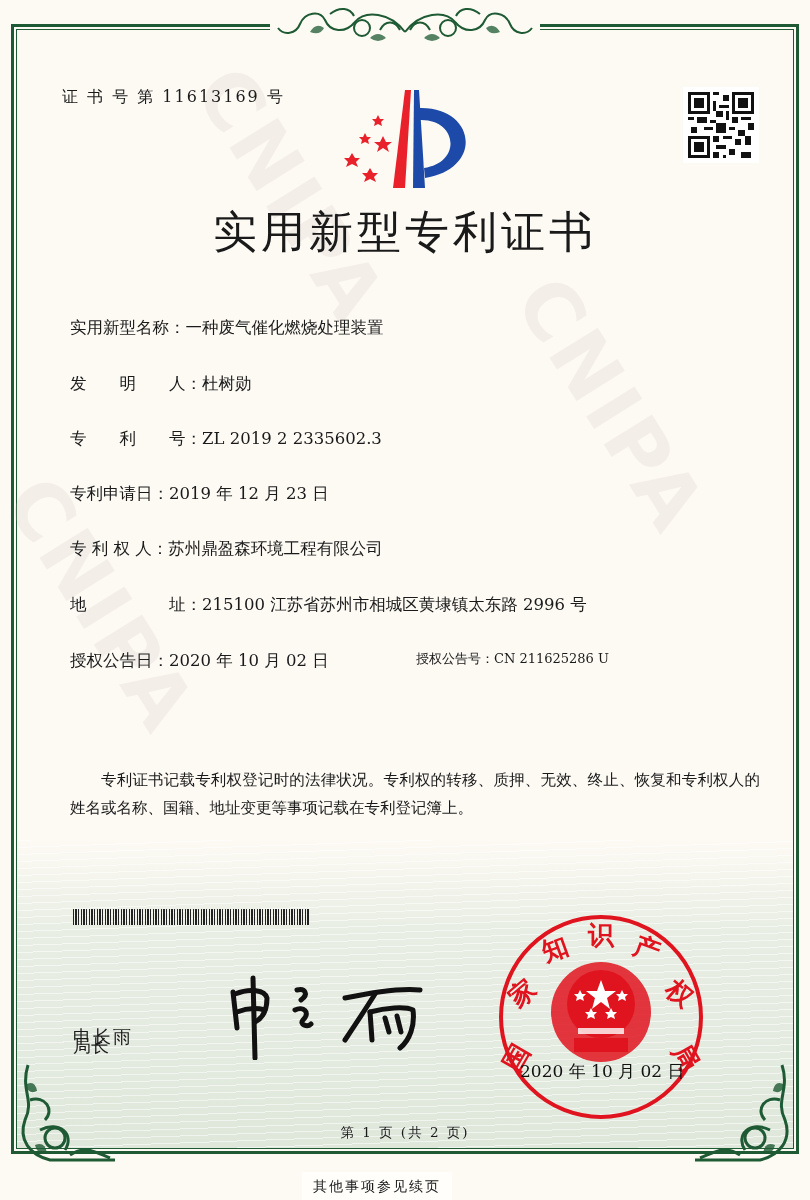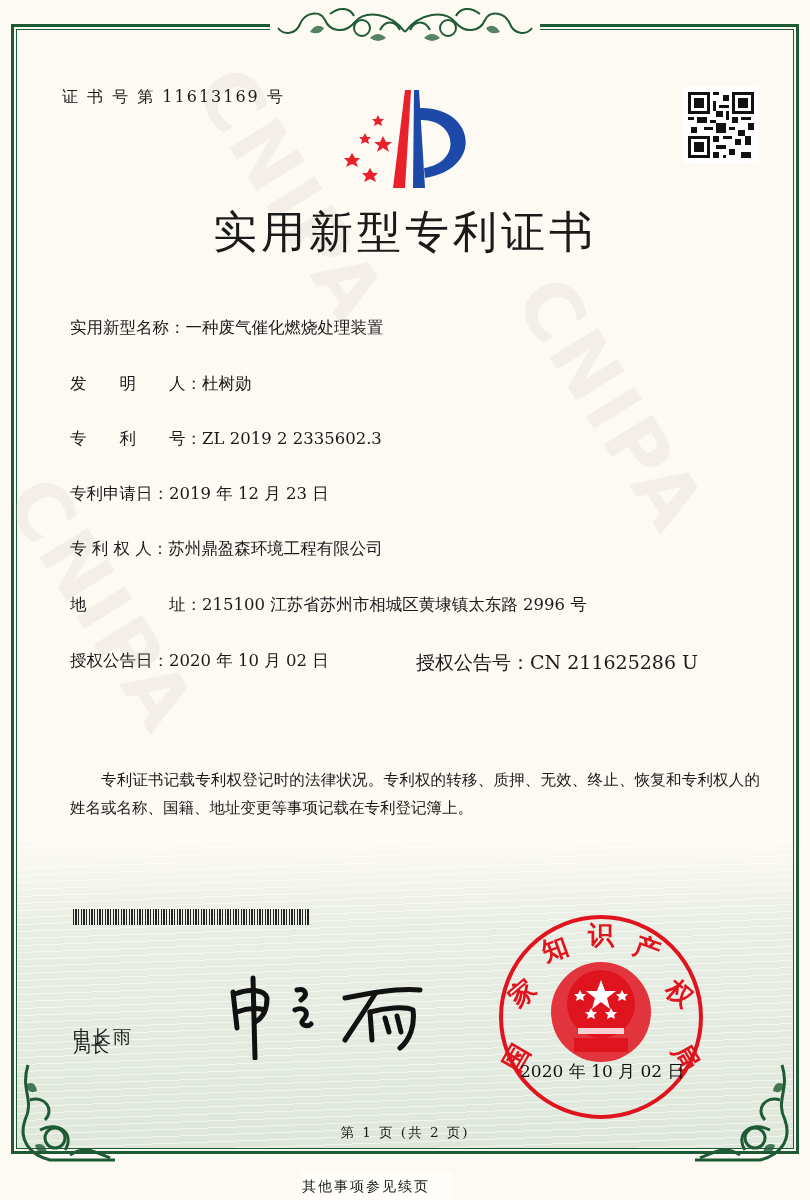--- a/index.html
+++ b/index.html
@@ -61,21 +61,21 @@
 
   .field { position: absolute; left: 70px; font-size: 16.5px; white-space: nowrap; }
   .field .lbl { display: inline-block; }
   .f1 { top: 317px; }
   .f2 { top: 373px; }
   .f3 { top: 428px; text-align: right; }
   .f4 { top: 483px; }
   .f5 { top: 538px; }
   .f6 { top: 594px; }
   .f7 { top: 650px; }
-  .f7b { position: absolute; left: 416px; top: 650px; font-size: 19px; white-space: nowrap; }
+  .f7b { position: absolute; left: 416px; top: 650px; font-size: 13px; white-space: nowrap; }
 
   .para {
     position: absolute; left: 70px; width: 690px; font-size: 15.5px; line-height: 28px;
     text-indent: 2em; text-align: justify; font-family: "DejaVu Serif", serif;
   }
   .p1 { top: 682px; }
   .p2 { top: 766px; }
 
   .barcode {
     position: absolute; left: 73px; top: 909px; width: 236px; height: 16px;
@@ -93,21 +93,21 @@
     position: absolute; left: 520px; top: 1060px; font-size: 17px; color: #111;
     font-family: "DejaVu Serif", serif; white-space: nowrap;
   }
 
   .page-no {
     position: absolute; left: 0; width: 810px; top: 1124px; text-align: center; font-size: 13.5px;
     letter-spacing: 2px;
   }
   .continuation {
     position: absolute; left: 302px; top: 1172px; width: 150px; height: 28px; background: #fffefb;
-    font-size: 14px; text-align: left; line-height: 28px; letter-spacing: 2px;
+    font-size: 14px; text-align: center; line-height: 28px; letter-spacing: 2px;
   }
 </style>
 </head>
 <body>
 
 <div class="page">
 
   <div class="guilloche"></div>
   <div class="frame-outer"></div>
   <div class="frame-inner"></div>

